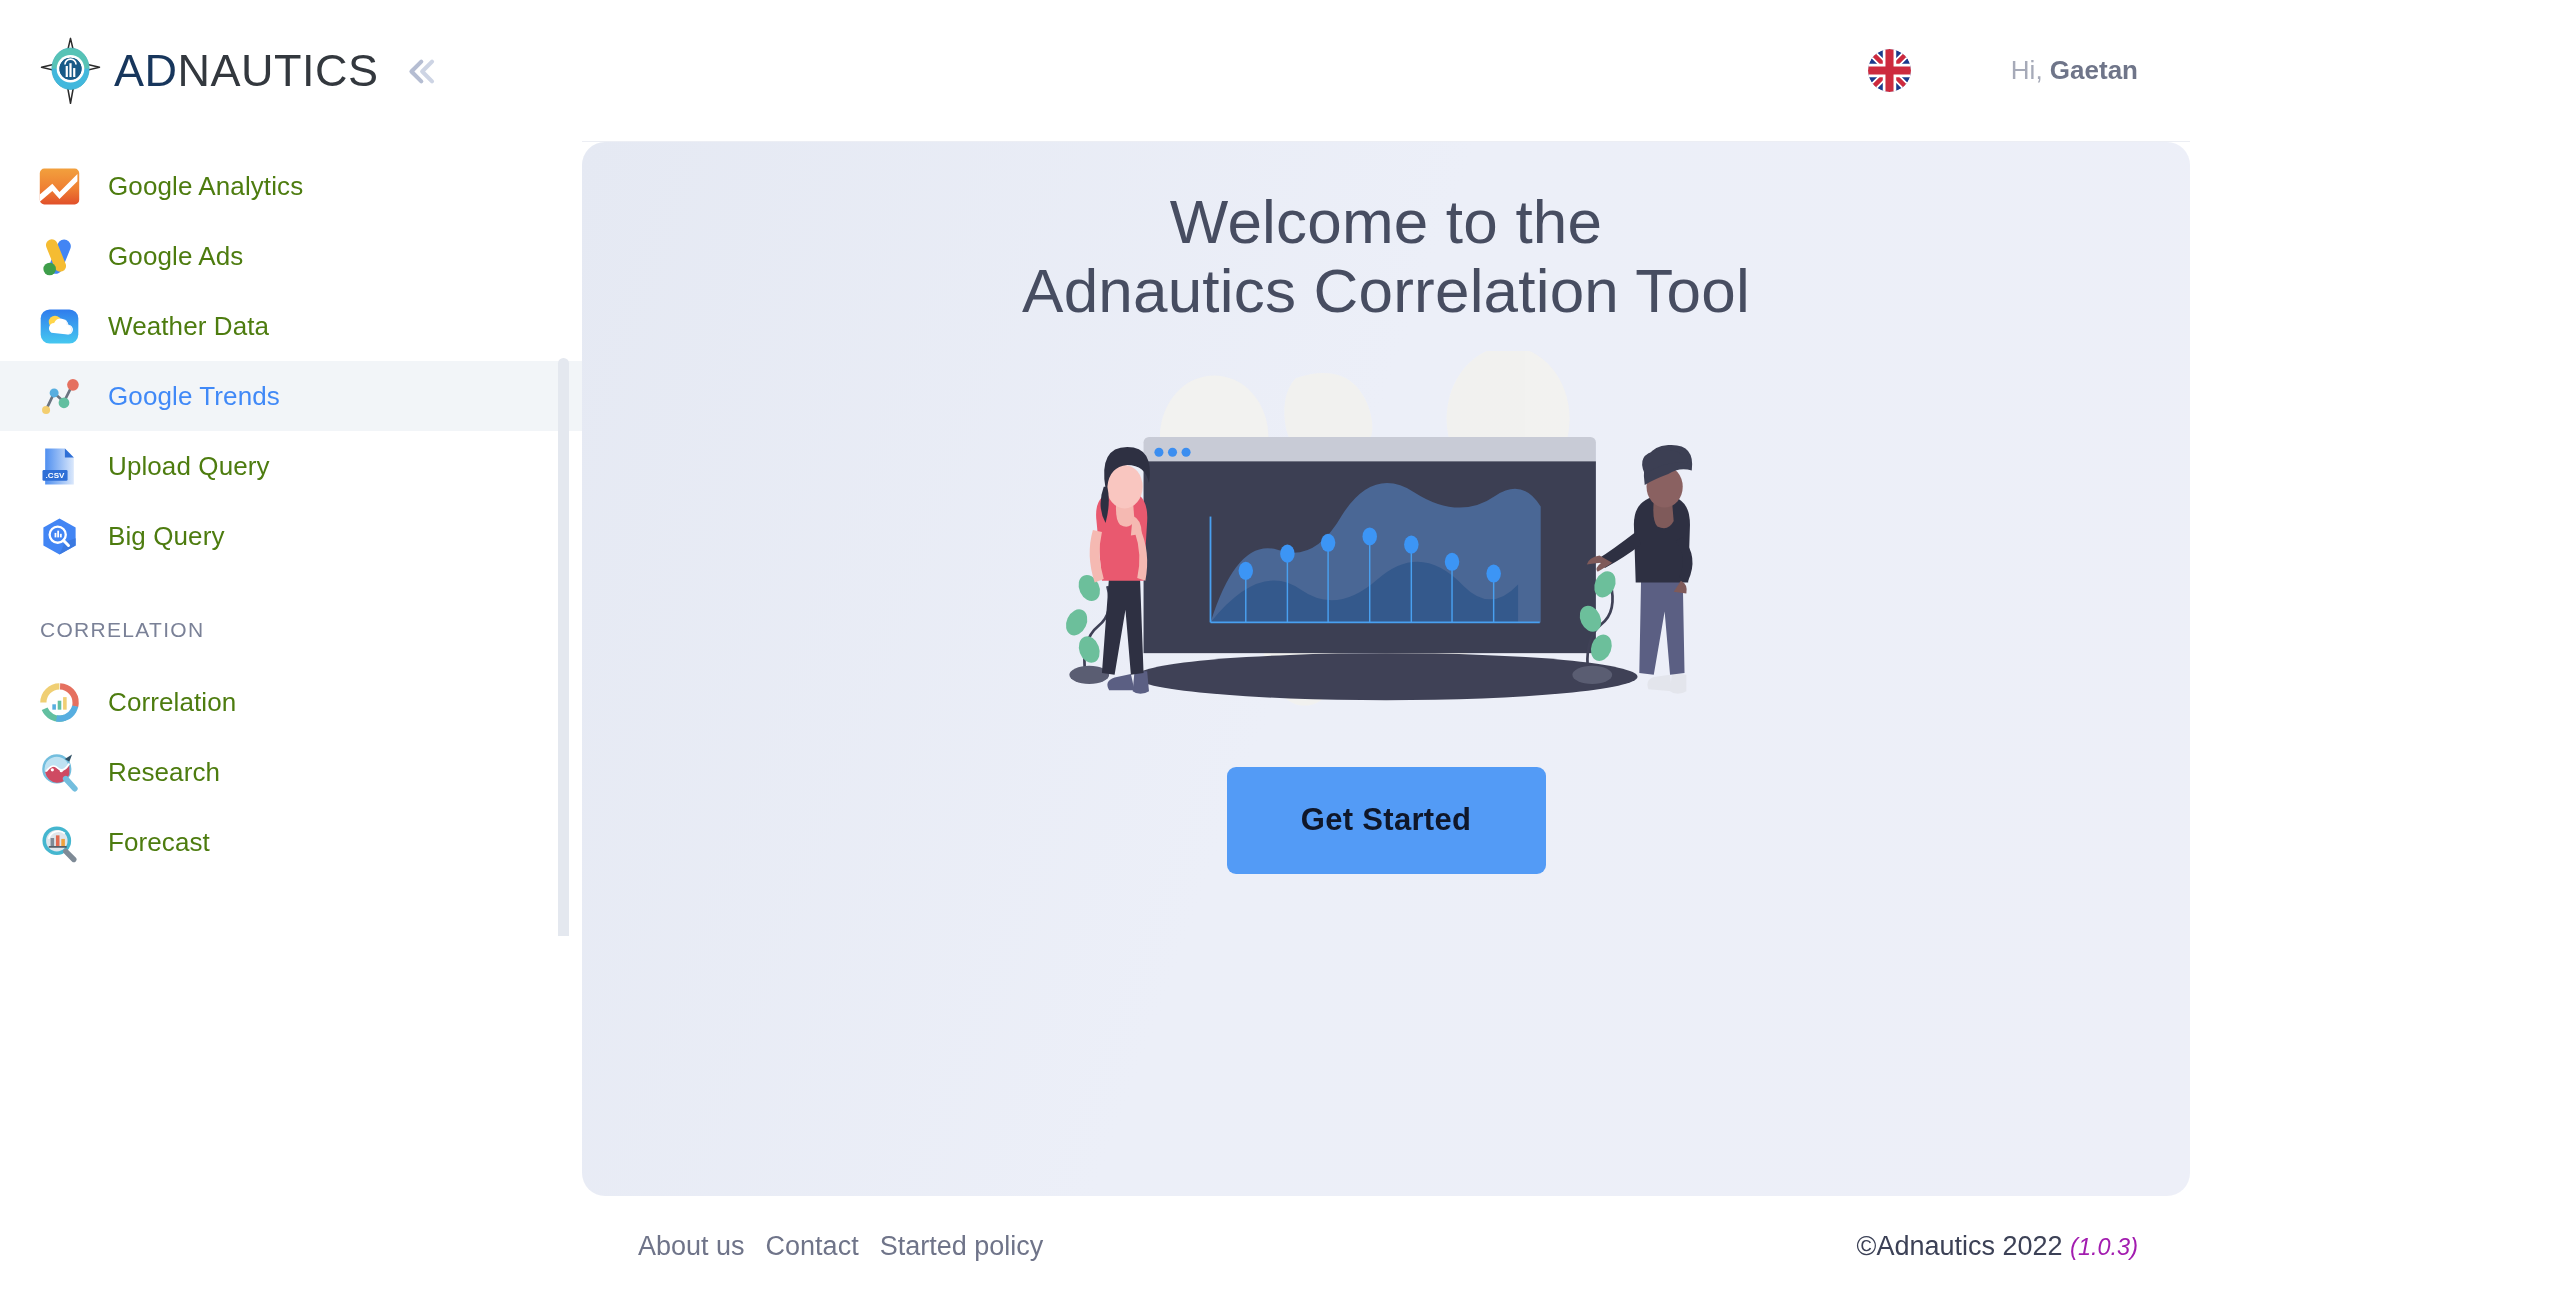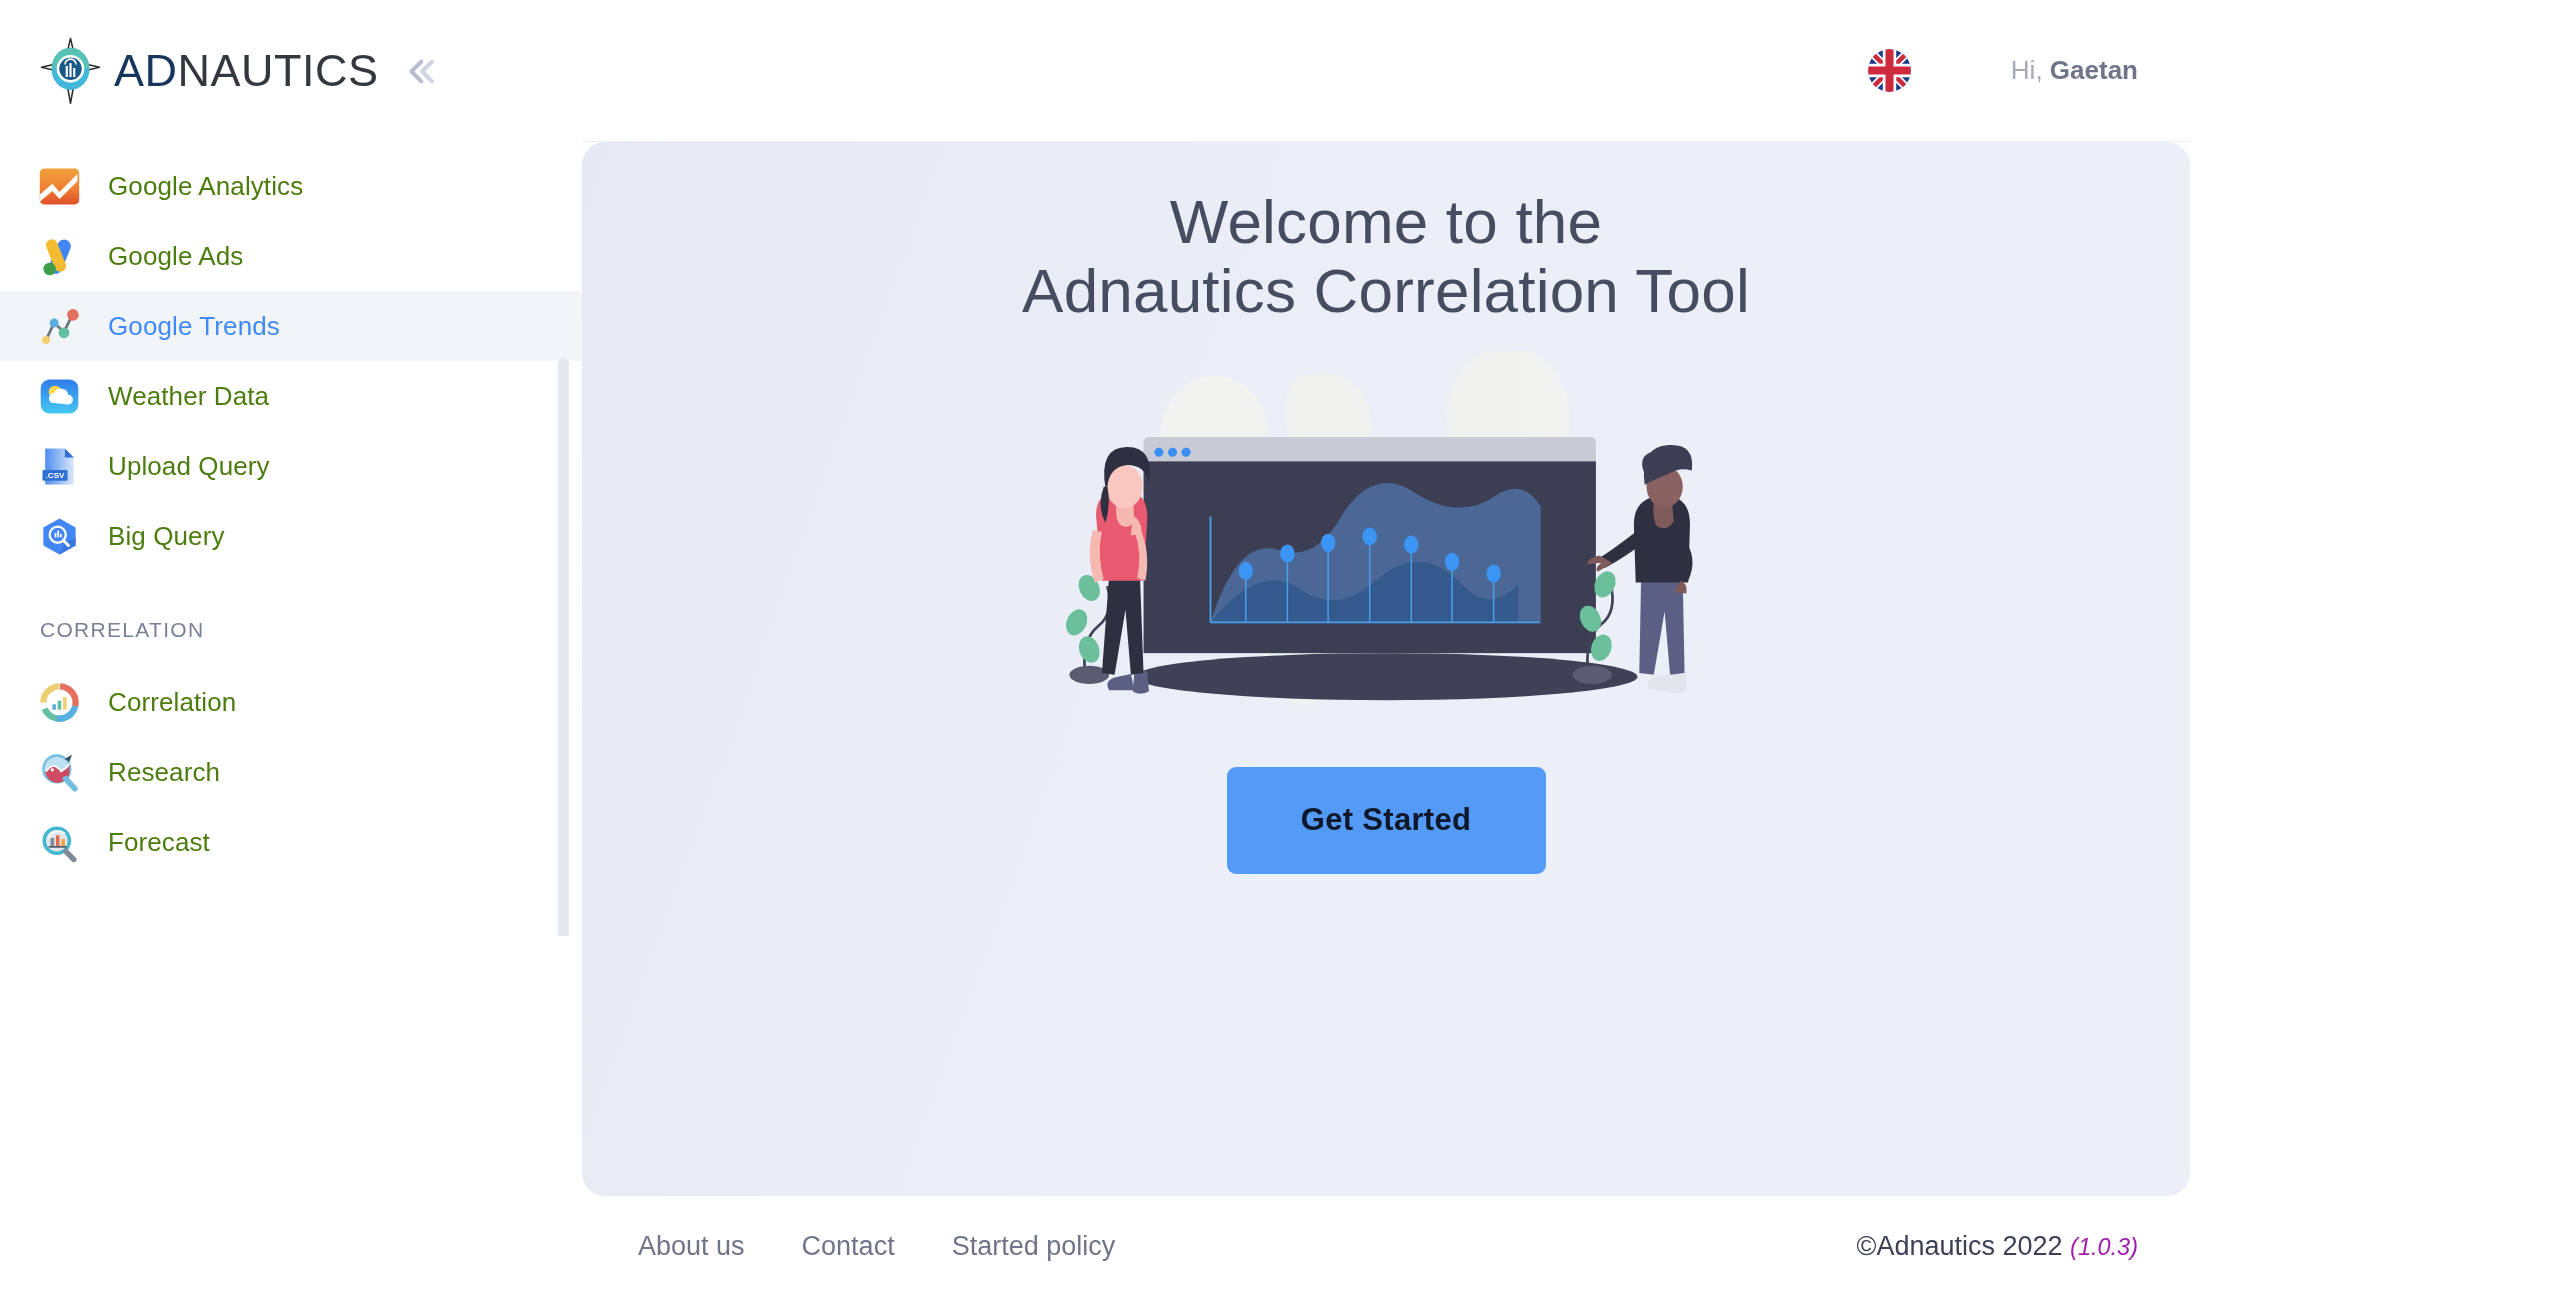--- a/index.html
+++ b/index.html
@@ -109,21 +109,21 @@
     font-size: 31px; font-weight: 700; letter-spacing: 0.3px;
     border: none; border-radius: 9px; cursor: pointer;
   }
 
   .footer {
     height: 100px; flex: 0 0 100px;
     background: #ffffff;
     display: flex; align-items: center; justify-content: space-between;
     padding: 0 52px 0 56px;
   }
-  .footer-links { display: flex; gap: 57px; }
+  .footer-links { display: flex; gap: 21px; }
   .footer-link {
     font-size: 27px; color: #6f7489; cursor: pointer;
     text-decoration: none; white-space: nowrap;
   }
   .copyright { font-size: 27px; color: #3c4156; white-space: nowrap; }
   .copyright .ver { color: #a21caf; font-size: 23.5px; font-style: italic; }
 </style>
 </head>
 <body>
 
@@ -182,49 +182,49 @@
         <span class="nav-icon">
           <svg viewBox="0 0 48 48" width="43" height="43">
             <rect x="17" y="4" width="15" height="40" rx="7.5" fill="#4285f4" transform="rotate(22 24 24)"></rect>
             <rect x="14" y="4" width="13" height="38" rx="6.5" fill="#f5bc32" transform="rotate(-22 20 24)"></rect>
             <circle cx="13" cy="38" r="7" fill="#3e9e4a"></circle>
           </svg>
         </span>
         <span class="nav-label">Google Ads</span>
       </div>
 
-      <div class="nav-item active">
-        <span class="nav-icon">
-          <svg viewBox="0 0 48 48" width="43" height="43">
-            <path d="M9 39 L18 20 L29 30 L39 10" fill="none" stroke="#6a7480" stroke-width="3"></path>
-            <circle cx="39" cy="11" r="6.5" fill="#e5705f"></circle>
-            <circle cx="29" cy="31" r="6" fill="#62bfa0"></circle>
-            <circle cx="18" cy="20" r="5" fill="#57aee0"></circle>
-            <circle cx="9" cy="39" r="4.5" fill="#f3ce6f"></circle>
-          </svg>
-        </span>
-        <span class="nav-label">Google Trends</span>
-      </div>
-
       <div class="nav-item">
         <span class="nav-icon">
           <svg viewBox="0 0 48 48" width="43" height="43">
             <defs>
                 <linearGradient id="wdG" x1="0" y1="0" x2="0" y2="1">
               <stop offset="0%" stop-color="#2f7ced"></stop>
                   <stop offset="100%" stop-color="#46c8f0"></stop>
             </linearGradient>
               </defs>
             <rect x="3" y="5" width="42" height="38" rx="10" fill="url(#wdG)"></rect>
             <circle cx="19" cy="19" r="7" fill="#ffd54a"></circle>
             <path d="M15 31 a6 6 0 0 1 3 -11 a8.5 8.5 0 0 1 16 2 a5.5 5.5 0 0 1 -1 11 Z" fill="#ffffff"></path>
             <path d="M31 33 a5.5 5.5 0 0 0 1 -11 a8.5 8.5 0 0 0 -3 -7 a8.5 8.5 0 0 1 4 7 a5.5 5.5 0 0 1 -1 11 Z" fill="#e3edf7"></path>
           </svg>
         </span>
         <span class="nav-label">Weather Data</span>
+      </div>
+
+      <div class="nav-item active">
+        <span class="nav-icon">
+          <svg viewBox="0 0 48 48" width="43" height="43">
+            <path d="M9 39 L18 20 L29 30 L39 10" fill="none" stroke="#6a7480" stroke-width="3"></path>
+            <circle cx="39" cy="11" r="6.5" fill="#e5705f"></circle>
+            <circle cx="29" cy="31" r="6" fill="#62bfa0"></circle>
+            <circle cx="18" cy="20" r="5" fill="#57aee0"></circle>
+            <circle cx="9" cy="39" r="4.5" fill="#f3ce6f"></circle>
+          </svg>
+        </span>
+        <span class="nav-label">Google Trends</span>
       </div>
 
       <div class="nav-item">
         <span class="nav-icon">
           <svg viewBox="0 0 48 48" width="43" height="43">
             <defs>
                 <linearGradient id="csvG" x1="0" y1="0" x2="1" y2="0">
               <stop offset="0%" stop-color="#4f8ff0"></stop>
                   <stop offset="100%" stop-color="#dbe8fb"></stop>
             </linearGradient>

